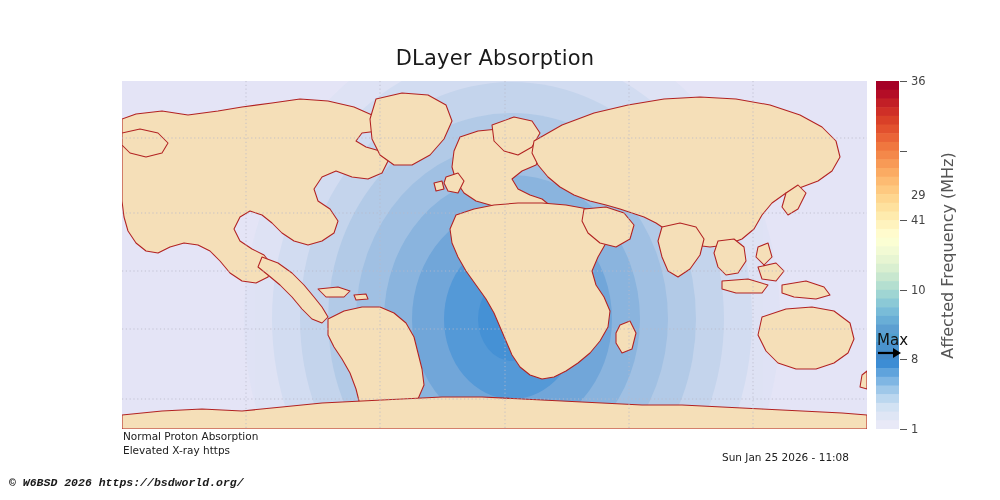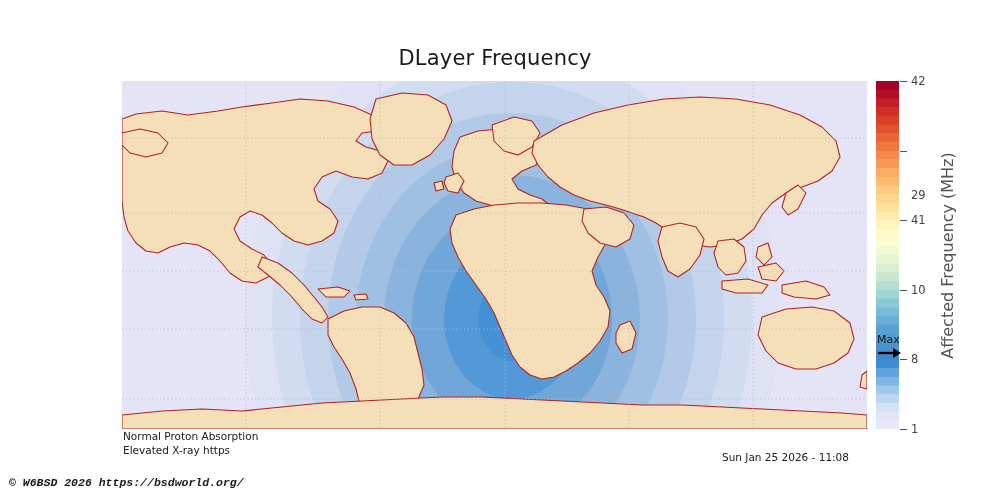--- a/index.html
+++ b/index.html
@@ -96,21 +96,21 @@
     left: 877px;
     top: 327px;
     width: 24px;
     height: 26px;
     pointer-events: none;
   }
   #max-marker .max-text {
     position: absolute;
     left: 0px;
     top: 0px;
-    font-size: 11px;
+    font-size: 15px;
     color: #111111;
     line-height: 10px;
   }
   #max-marker svg { position: absolute; left: 0; top: 11px; }
 
   
   .note {
     position: absolute;
     font-size: 10.5px;
     color: #202020;
@@ -129,21 +129,21 @@
     font-style: italic;
     font-weight: bold;
     color: #1a1a1a;
     white-space: nowrap;
     font-family: Liberation Mono, monospace;
   }
 </style>
 </head>
 <body>
 
-<div id="chart-title">DLayer Frequency</div>
+<div id="chart-title">DLayer Absorption</div>
 
 <div id="map-panel">
   <svg id="map-svg" viewBox="0 0 745 348" preserveAspectRatio="none">
 
     <rect x="0" y="0" width="745" height="348" fill="#e4e4f6"></rect>
 
     <g opacity="0.95">
       <ellipse class="absorb" cx="390" cy="238" rx="268" ry="300" fill="#dee2f4"></ellipse>
       <ellipse class="absorb" cx="390" cy="238" rx="240" ry="268" fill="#d2dcf1"></ellipse>
       <ellipse class="absorb" cx="390" cy="238" rx="212" ry="237" fill="#c3d4ec"></ellipse>
@@ -311,21 +311,21 @@
       <rect x="0" y="304.500" width="23" height="9.300" fill="#9fc8e9"></rect>
       <rect x="0" y="313.200" width="23" height="9.300" fill="#bbd7ef"></rect>
       <rect x="0" y="321.900" width="23" height="9.300" fill="#d2e2f3"></rect>
       <rect x="0" y="330.600" width="23" height="9.300" fill="#dfe6f5"></rect>
       <rect x="0" y="339.300" width="23" height="9.300" fill="#e8e9f7"></rect>
     </svg>
 </div>
 
 <div id="cb-ticks">
     <div class="cb-tick-mark" style="top: 81px; left: 900px; position: absolute;"></div>
-    <div class="cb-tick-label" style="top: 81px; left: 911px; position: absolute;">42</div>
+    <div class="cb-tick-label" style="top: 81px; left: 911px; position: absolute;">36</div>
     <div class="cb-tick-mark" style="top: 150.6px; left: 900px; position: absolute;"></div>
     <div class="cb-tick-label" style="top: 150.6px; left: 911px; position: absolute; margin-top: 44px;">29</div>
     <div class="cb-tick-mark" style="top: 220.2px; left: 900px; position: absolute;"></div>
     <div class="cb-tick-label" style="top: 220.2px; left: 911px; position: absolute;">41</div>
     <div class="cb-tick-mark" style="top: 289.8px; left: 900px; position: absolute;"></div>
     <div class="cb-tick-label" style="top: 289.8px; left: 911px; position: absolute;">10</div>
     <div class="cb-tick-mark" style="top: 359.4px; left: 900px; position: absolute;"></div>
     <div class="cb-tick-label" style="top: 359.4px; left: 911px; position: absolute;">8</div>
     <div class="cb-tick-mark" style="top: 429px; left: 900px; position: absolute;"></div>
     <div class="cb-tick-label" style="top: 429px; left: 911px; position: absolute;">1</div>

